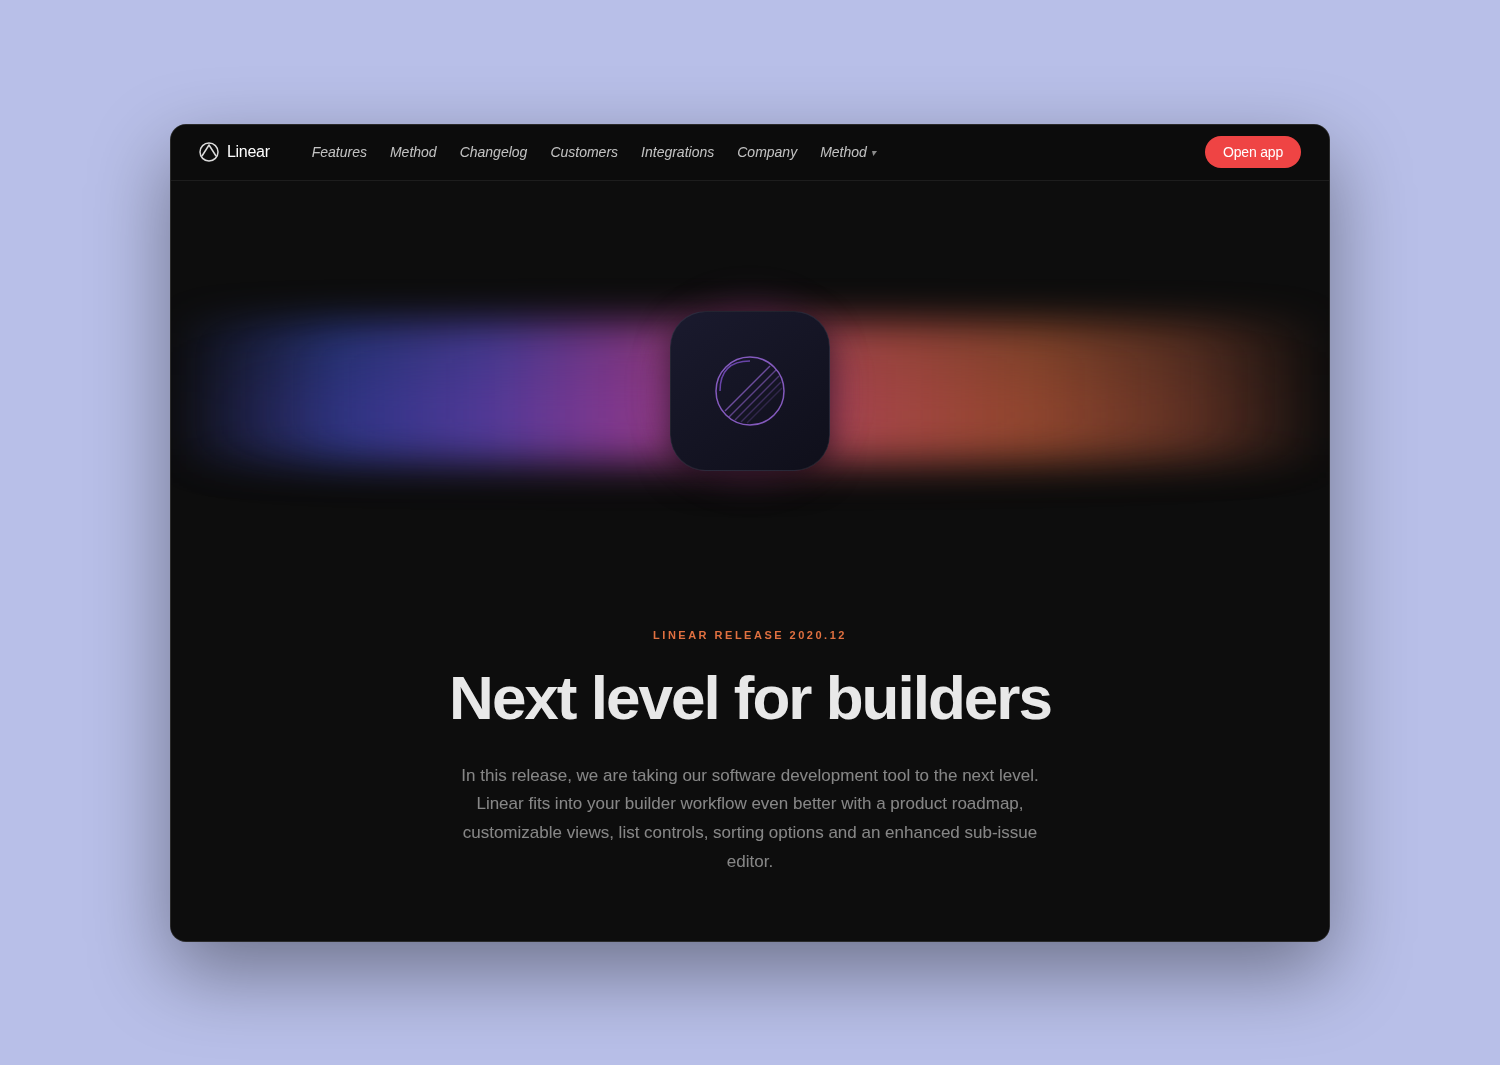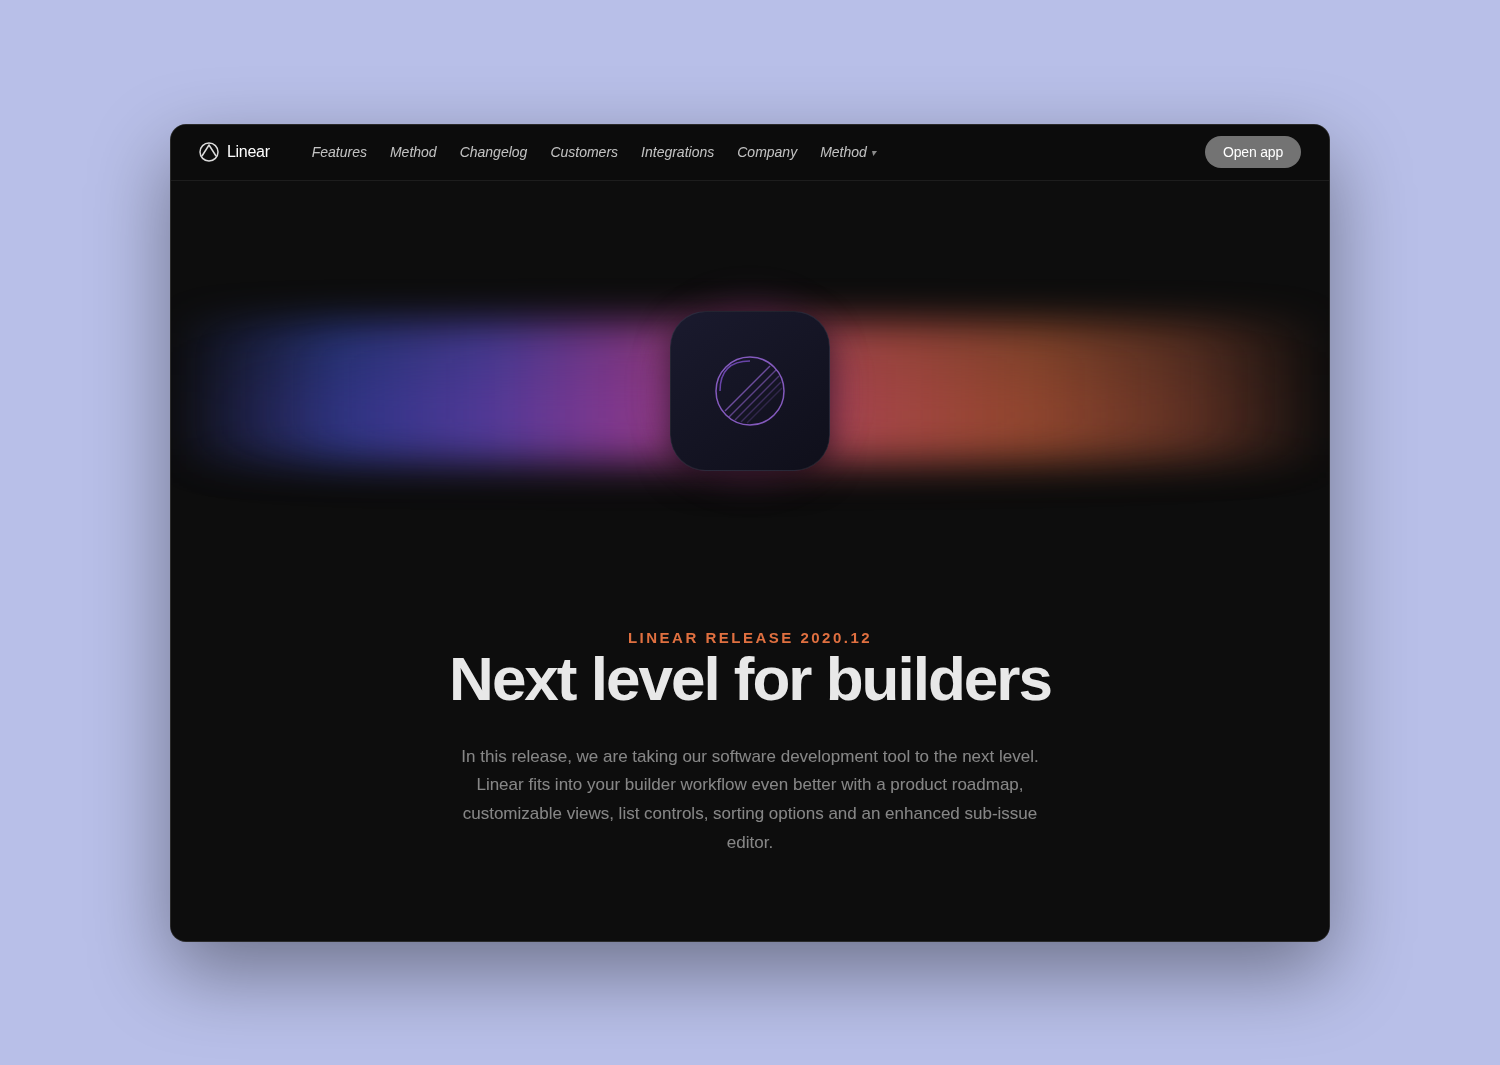--- a/index.html
+++ b/index.html
@@ -79,21 +79,21 @@
       gap: 4px;
       transition: color 0.2s;
     }
 
     .nav-link .chevron {
       font-size: 10px;
       opacity: 0.7;
     }
 
     .open-app-btn {
-      background: #737373;
+      background: #ef4444;
       color: #fff;
       border: none;
       border-radius: 20px;
       padding: 8px 18px;
       font-size: 14px;
       font-weight: 500;
       cursor: pointer;
       letter-spacing: -0.2px;
     }
 
@@ -199,24 +199,25 @@
     
     .hero-text {
       text-align: center;
       padding: 0 80px;
       margin-top: 48px;
       max-width: 780px;
     }
 
     .release-label {
       color: #e07040;
-      font-size: 15px;
+      font-size: 11px;
       font-weight: 600;
       letter-spacing: 2.5px;
       text-transform: uppercase;
+      margin-bottom: 24px;
     }
 
     .hero-title {
       color: #e8e8e8;
       font-size: 62px;
       font-weight: 800;
       letter-spacing: -2px;
       line-height: 1.05;
       margin-bottom: 32px;
     }

